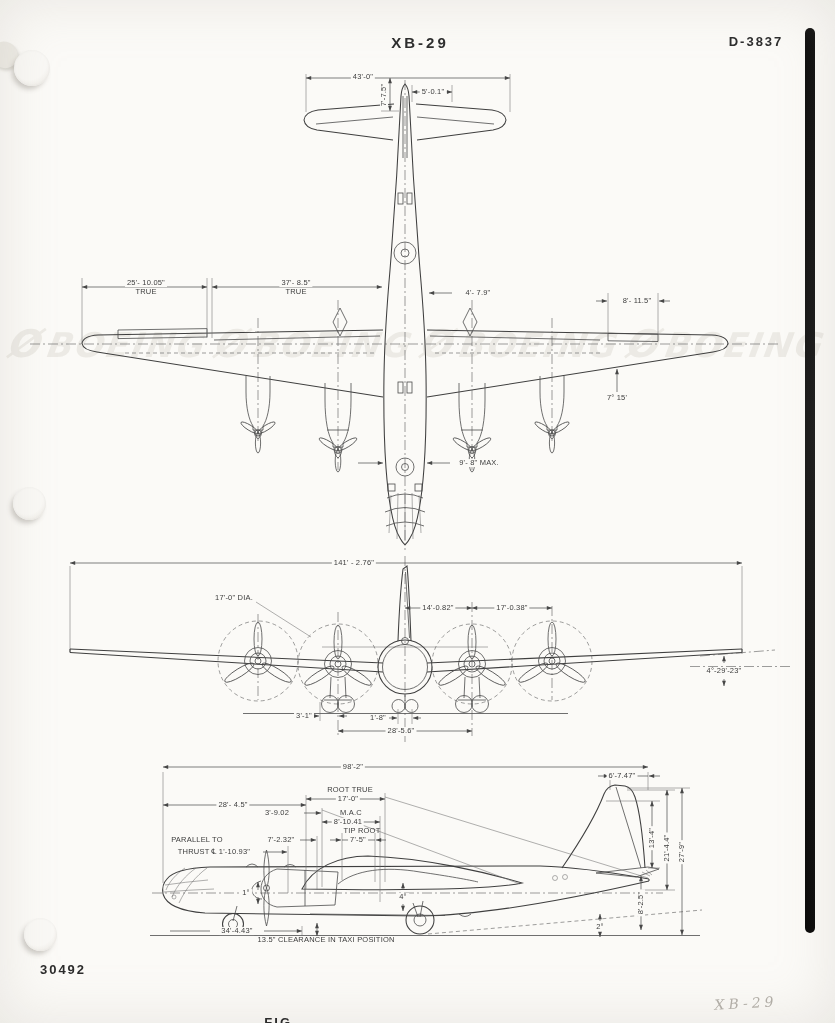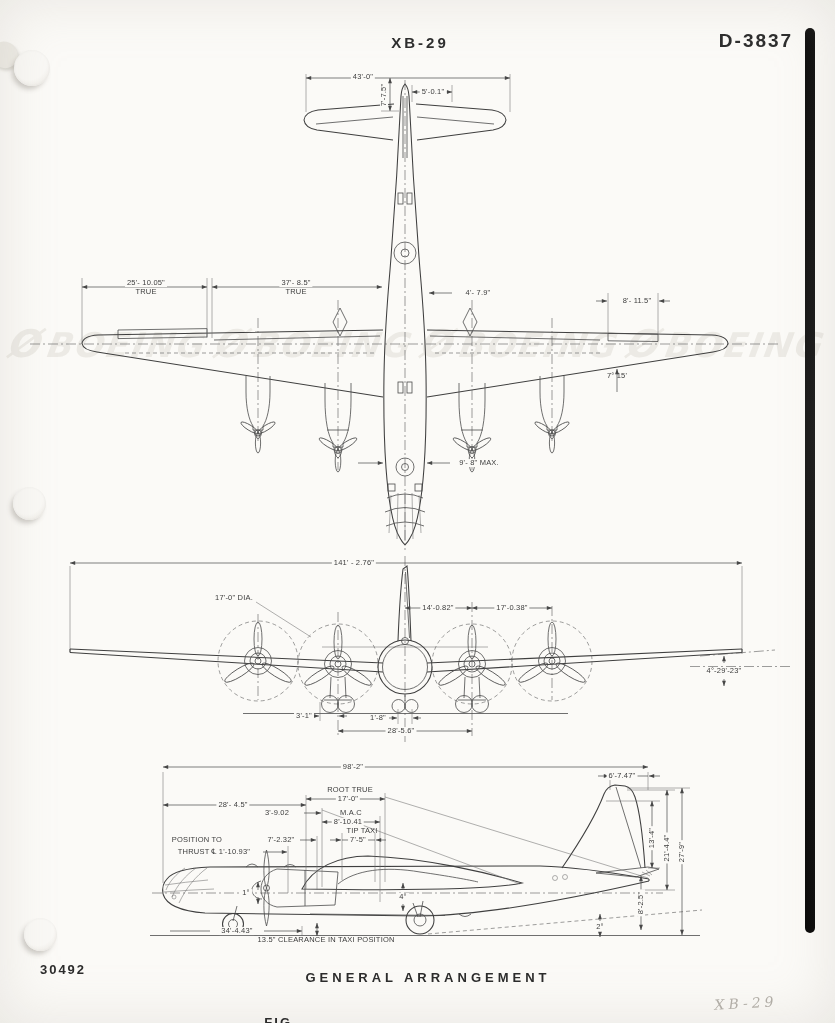--- a/index.html
+++ b/index.html
@@ -385,69 +385,68 @@
         <line class="dim de" x1="264" y1="931" x2="302" y2="931"></line>
         <line class="thin" x1="302" y1="926" x2="302" y2="936"></line>
 
         <line class="dim de" x1="317" y1="930" x2="317" y2="923"></line>
           <line class="dim de" x1="317" y1="930" x2="317" y2="936"></line>
       </g>
     </g>
   </svg>
 
   <div class="h1" style="left:420px;top:42px">XB-29</div>
-  <div class="h1" style="left:756px;top:41px;letter-spacing:2px;font-size:19px">D-3837</div>
+  <div class="h1" style="left:756px;top:41px;letter-spacing:2px;font-size:13px">D-3837</div>
 
   <div class="lbl" style="left:363px;top:77px">43'-0"</div>
   <div class="lbl rot" style="left:384px;top:95px">7'-7.5"</div>
   <div class="lbl" style="left:433px;top:92px">5'-0.1"</div>
   <div class="lbl" style="left:146px;top:283px">25'- 10.05"</div>
   <div class="lbl nobg" style="left:146px;top:292px">TRUE</div>
   <div class="lbl" style="left:296px;top:283px">37'- 8.5"</div>
   <div class="lbl nobg" style="left:296px;top:292px">TRUE</div>
   <div class="lbl" style="left:478px;top:293px">4'- 7.9"</div>
   <div class="lbl" style="left:637px;top:301px">8'- 11.5"</div>
-  <div class="lbl nobg" style="left:617px;top:376px">7° 15'</div>
+  <div class="lbl nobg" style="left:617px;top:398px">7° 15'</div>
   <div class="lbl" style="left:479px;top:463px">9'- 8"  MAX.</div>
 
   <div class="lbl" style="left:354px;top:563px">141' - 2.76"</div>
   <div class="lbl" style="left:234px;top:598px">17'-0" DIA.</div>
   <div class="lbl" style="left:438px;top:608px">14'-0.82"</div>
   <div class="lbl" style="left:512px;top:608px">17'-0.38"</div>
   <div class="lbl" style="left:724px;top:671px">4°-29'-23"</div>
   <div class="lbl" style="left:304px;top:716px">3'-1"</div>
   <div class="lbl" style="left:378px;top:718px">1'-8"</div>
   <div class="lbl" style="left:401px;top:731px">28'-5.6"</div>
 
   <div class="lbl" style="left:353px;top:767px">98'-2"</div>
   <div class="lbl" style="left:622px;top:776px">6'-7.47"</div>
   <div class="lbl" style="left:233px;top:805px">28'- 4.5"</div>
   <div class="lbl nobg" style="left:350px;top:790px">ROOT TRUE</div>
   <div class="lbl" style="left:348px;top:799px">17'-0"</div>
   <div class="lbl" style="left:277px;top:813px">3'-9.02</div>
   <div class="lbl nobg" style="left:351px;top:813px">M.A.C</div>
   <div class="lbl" style="left:348px;top:822px">8'-10.41</div>
-  <div class="lbl nobg" style="left:362px;top:831px">TIP TAXI</div>
+  <div class="lbl nobg" style="left:362px;top:831px">TIP ROOT</div>
   <div class="lbl" style="left:358px;top:840px">7'-5"</div>
   <div class="lbl" style="left:281px;top:840px">7'-2.32"</div>
-  <div class="lbl nobg" style="left:197px;top:840px">POSITION TO</div>
+  <div class="lbl nobg" style="left:197px;top:840px">PARALLEL TO</div>
   <div class="lbl nobg" style="left:214px;top:852px">THRUST ℄  1'-10.93"</div>
   <div class="lbl" style="left:246px;top:893px">1°</div>
   <div class="lbl" style="left:403px;top:897px">4°</div>
   <div class="lbl rot" style="left:652px;top:838px">13'-4"</div>
   <div class="lbl rot" style="left:667px;top:848px">21'-4.4"</div>
   <div class="lbl rot" style="left:682px;top:852px">27'-9"</div>
   <div class="lbl rot" style="left:641px;top:903px">8'-2.5"</div>
   <div class="lbl" style="left:600px;top:927px">2°</div>
   <div class="lbl" style="left:237px;top:931px">34'-4.43"</div>
   <div class="lbl nobg" style="left:326px;top:940px">13.5" CLEARANCE IN TAXI POSITION</div>
 
   <div class="foot" style="left:63px;top:969px">30492</div>
   <div class="foot" style="left:281px;top:1022px">FIG.</div>
-  <div class="foot wide" style="left:428px;top:977px">GENERAL ARRANGEMENT</div>
   <div class="hand" style="left:746px;top:1003px">XB-29</div>
 
   <div class="tear"></div>
   <div class="hole" style="left:14px;top:50px;width:36px;height:36px"></div>
   <div class="hole" style="left:13px;top:487px;width:33px;height:33px"></div>
   <div class="hole" style="left:24px;top:918px;width:33px;height:33px"></div>
   <div class="binding-bar"></div>
 
 </div>
 

